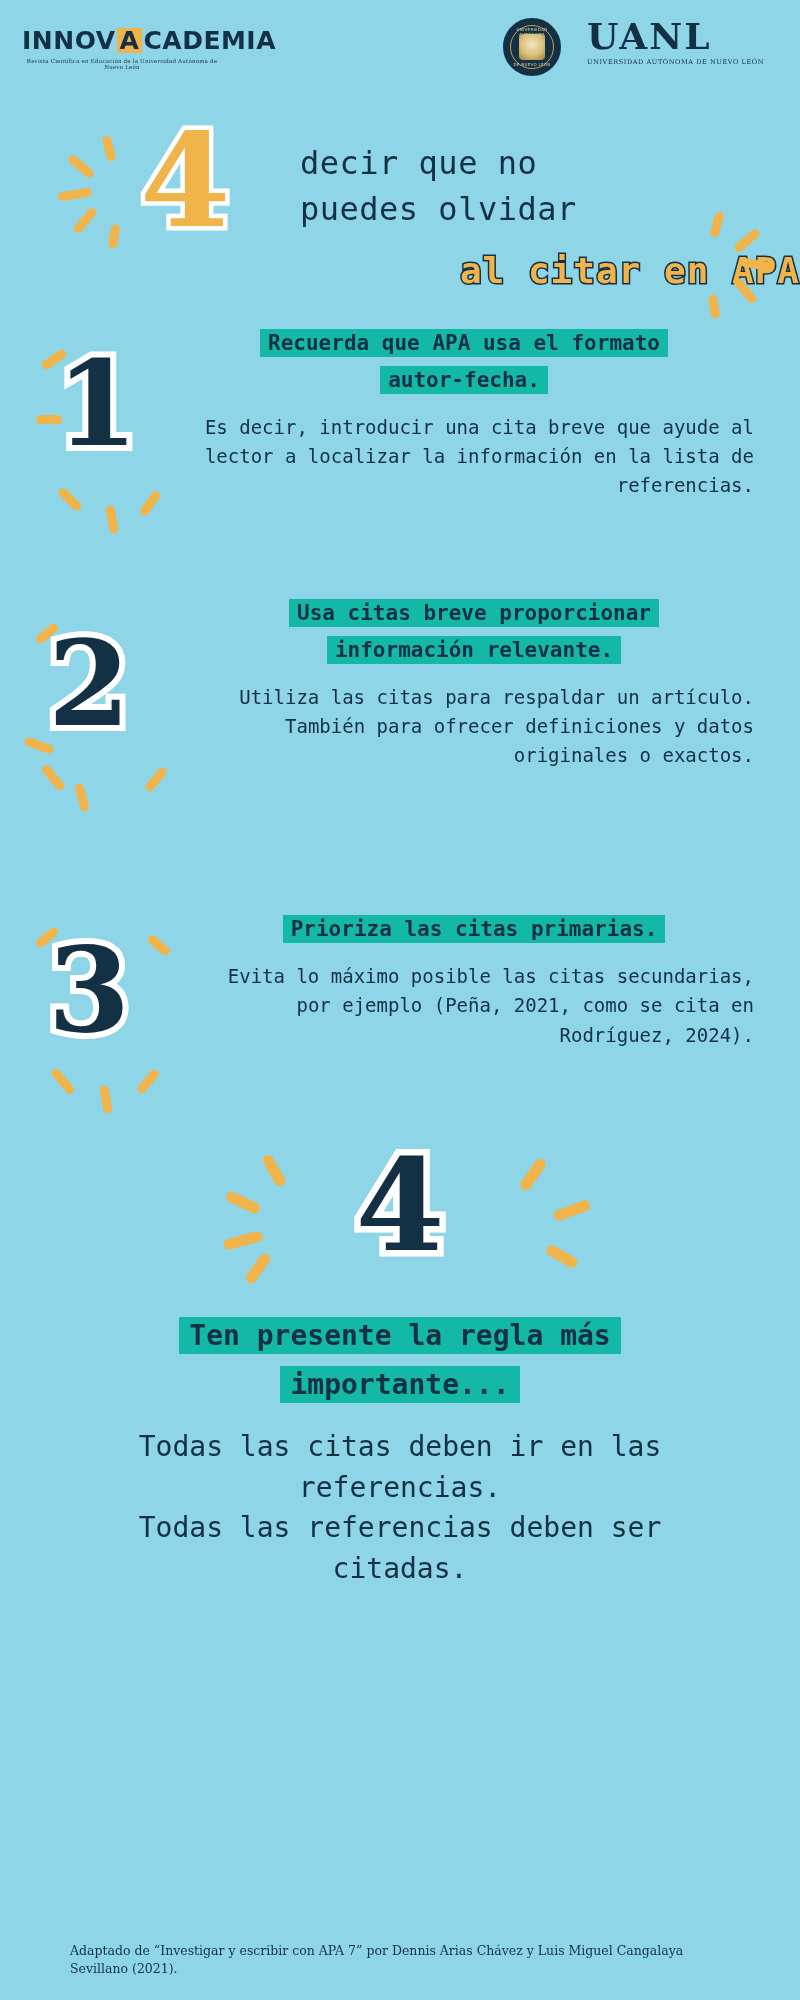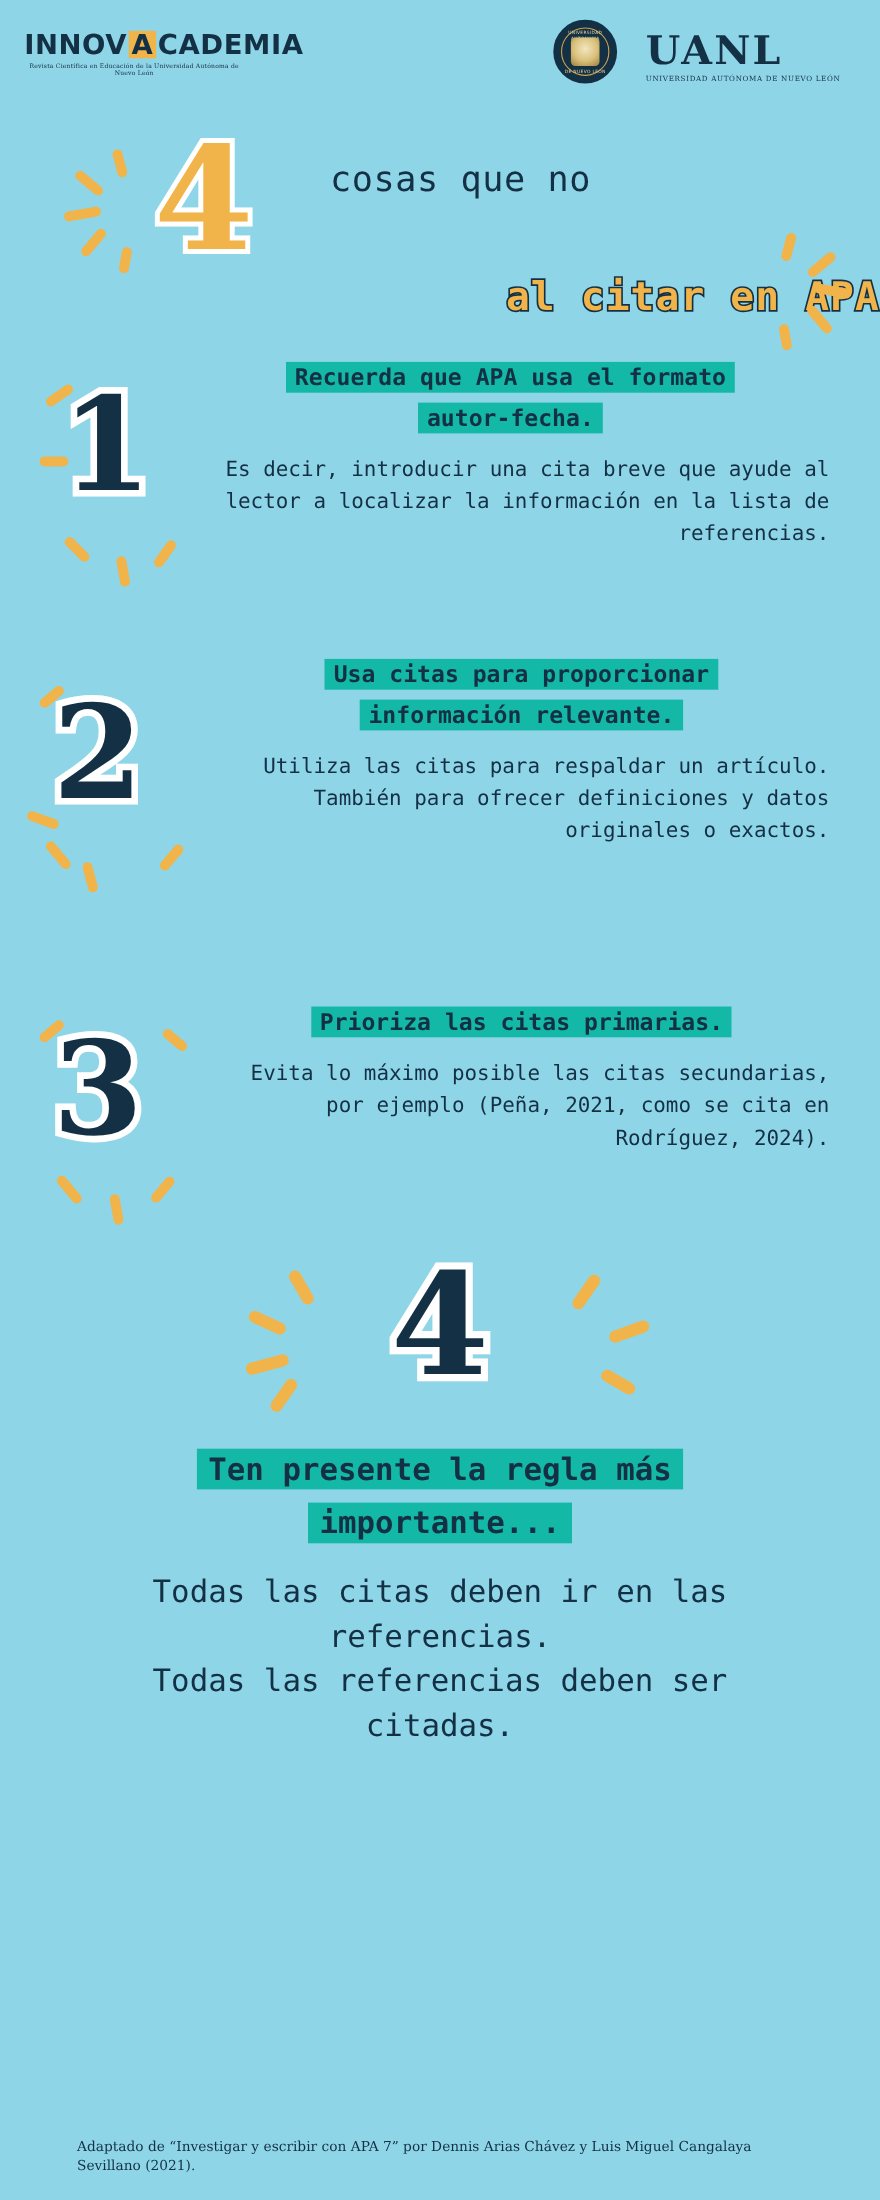--- a/index.html
+++ b/index.html
@@ -51,21 +51,21 @@
     color: #143044;
     margin-top: 5px;
     letter-spacing: 0.2px;
   }
 
   .logo-uanl {
     position: absolute;
     right: 36px;
     top: 18px;
     display: flex;
-    align-items: flex-end;
+    align-items: flex-start;
     gap: 26px;
   }
   .uanl-seal {
     width: 58px;
     height: 58px;
     border-radius: 50%;
     background: #143044;
     border: 2px solid #143044;
     position: relative;
     overflow: hidden;
@@ -291,21 +291,22 @@
       <span style="left:50px;top:10px;width:34px;height:9px;transform:rotate(10deg);"></span>
       <span style="left:42px;top:-14px;width:30px;height:9px;transform:rotate(-40deg);"></span>
       <span style="left:14px;top:-30px;width:26px;height:9px;transform:rotate(-75deg);"></span>
       <span style="left:40px;top:36px;width:30px;height:9px;transform:rotate(50deg);"></span>
       <span style="left:12px;top:52px;width:24px;height:9px;transform:rotate(80deg);"></span>
     </div>
 
     <div class="big-four">4</div>
 
     <div class="title-lines">
-      <div>cosas que no</div>
+      <div>decir que no</div>
+      <div>puedes olvidar</div>
     </div>
 
     <div class="apa-line">al citar en APA</div>
   </div>
 
   <div class="section" style="height:240px;">
     <div class="burst" style="left:40px;top:20px;width:150px;height:200px;">
       <span style="left:0px;top:10px;width:28px;height:9px;transform:rotate(-35deg);"></span>
       <span style="left:-4px;top:70px;width:26px;height:9px;transform:rotate(0deg);"></span>
       <span style="left:16px;top:150px;width:28px;height:9px;transform:rotate(45deg);"></span>
@@ -330,21 +331,21 @@
       <span style="left:-6px;top:116px;width:30px;height:9px;transform:rotate(20deg);"></span>
       <span style="left:8px;top:148px;width:30px;height:9px;transform:rotate(50deg);"></span>
       <span style="left:38px;top:168px;width:28px;height:9px;transform:rotate(75deg);"></span>
       <span style="left:112px;top:150px;width:28px;height:9px;transform:rotate(-50deg);"></span>
     </div>
 
     <div class="sec-num" style="left:48px;top:30px;">2</div>
 
     <div style="margin-left:170px; width:560px;">
       <div class="sec-head">
-        <span class="highlight">Usa citas para proporcionar</span><br>
+        <span class="highlight">Usa citas breve proporcionar</span><br>
         <span class="highlight">información relevante.</span>
       </div>
       <div class="sec-body">Utiliza las citas para respaldar un artículo. También para ofrecer definiciones y datos originales o exactos.</div>
     </div>
   </div>
 
   <div class="section" style="height:220px; margin-top:46px;">
     <div class="burst" style="left:30px;top:20px;width:160px;height:190px;">
       <span style="left:4px;top:2px;width:26px;height:9px;transform:rotate(-40deg);"></span>
       <span style="left:116px;top:10px;width:26px;height:9px;transform:rotate(40deg);"></span>

